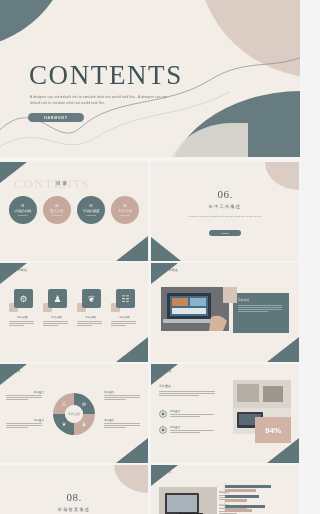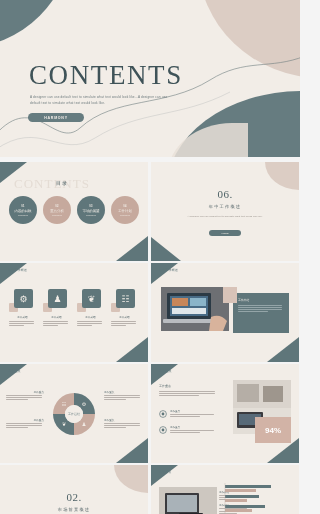--- a/index.html
+++ b/index.html
@@ -454,21 +454,21 @@
               <span class="tbar" style="width:18px"></span>
             </div>
         </div>
 
       </div>
     </div>
 
     <div class="slide">
       <div class="cn-tr-beige"></div>
 
-      <div class="sec-num">02.</div>
+      <div class="sec-num">08.</div>
       <div class="sec-cn">市场前景概述</div>
 
     </div>
 
     <div class="slide">
       <div class="cn-tl"></div>
 
       <div class="slbl dark">市场前景</div>
       <div class="ph" style="left:8px;top:22px;width:58px;height:44px;">
         <svg viewBox="0 0 58 44" width="58" height="44">

